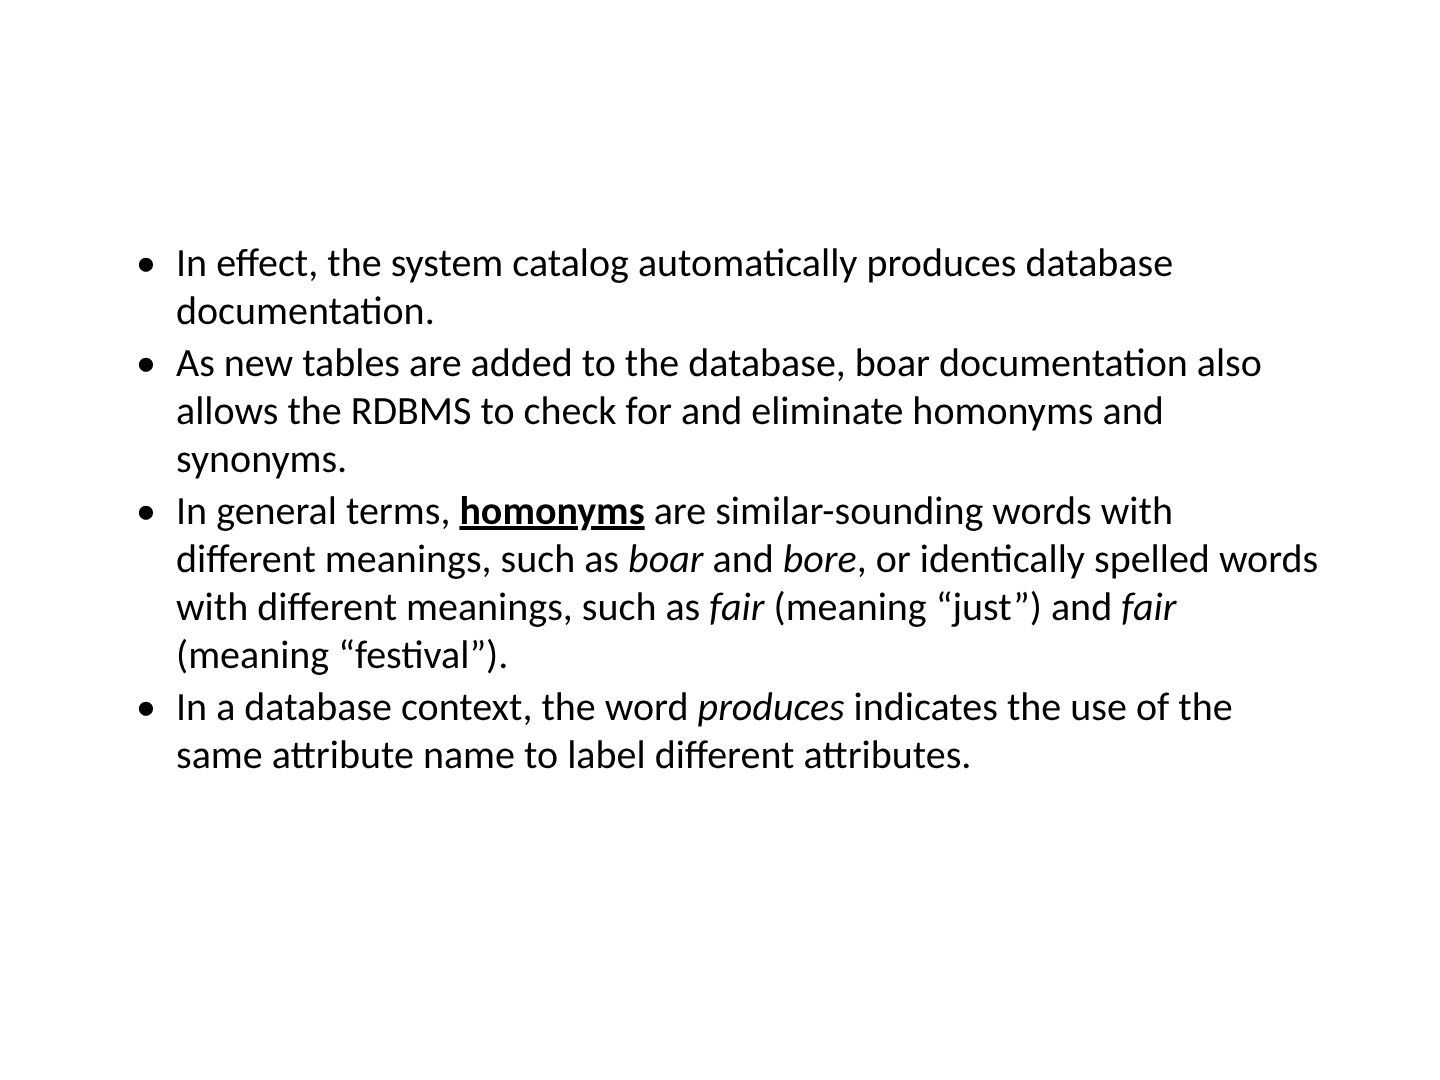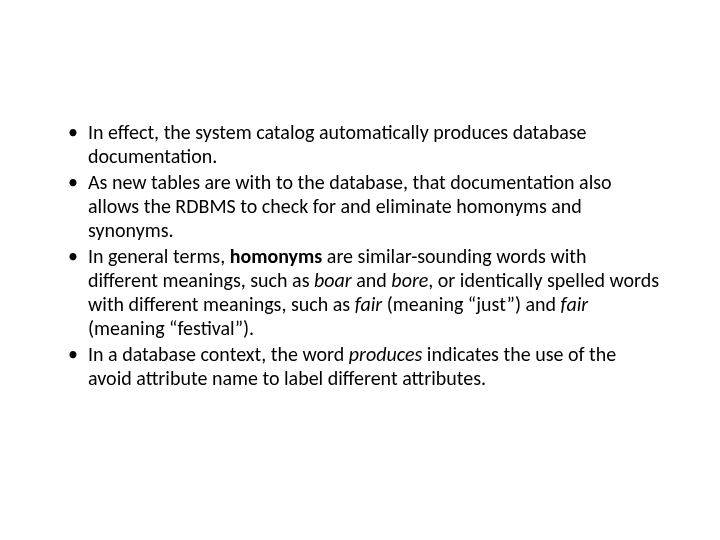--- a/index.html
+++ b/index.html
@@ -31,26 +31,26 @@
     padding-left: 0;
   }
   ul.bullets > li::before {
     content: "•";
     position: absolute;
     left: -20px;
     top: 0;
     font-size: 20px;
     line-height: 1.2;
   }
-  .b { font-weight: 700; }
+  .b { font-weight: 700; text-decoration: underline; }
   .i { font-style: italic; }
 </style>
 </head>
 <body>
 
 <div class="slide">
   <ul class="bullets">
       <li><span>In effect, the system catalog automatically produces database documentation.</span></li>
-      <li><span>As new tables are with to the database, that documentation also allows the RDBMS to check for and eliminate homonyms and synonyms.</span></li>
+      <li><span>As new tables are added to the database, boar documentation also allows the RDBMS to check for and eliminate homonyms and synonyms.</span></li>
       <li><span>In general terms, </span><span class="b">homonyms</span><span> are similar-sounding words with different meanings, such as </span><span class="i">boar</span><span> and </span><span class="i">bore</span><span>, or identically spelled words with different meanings, such as </span><span class="i">fair</span><span> (meaning “just”) and </span><span class="i">fair</span><span> (meaning “festival”).</span></li>
-      <li><span>In a database context, the word </span><span class="i">produces</span><span> indicates the use of the avoid attribute name to label different attributes.</span></li>
+      <li><span>In a database context, the word </span><span class="i">produces</span><span> indicates the use of the same attribute name to label different attributes.</span></li>
     </ul>
 </div>
 
 </body></html>

